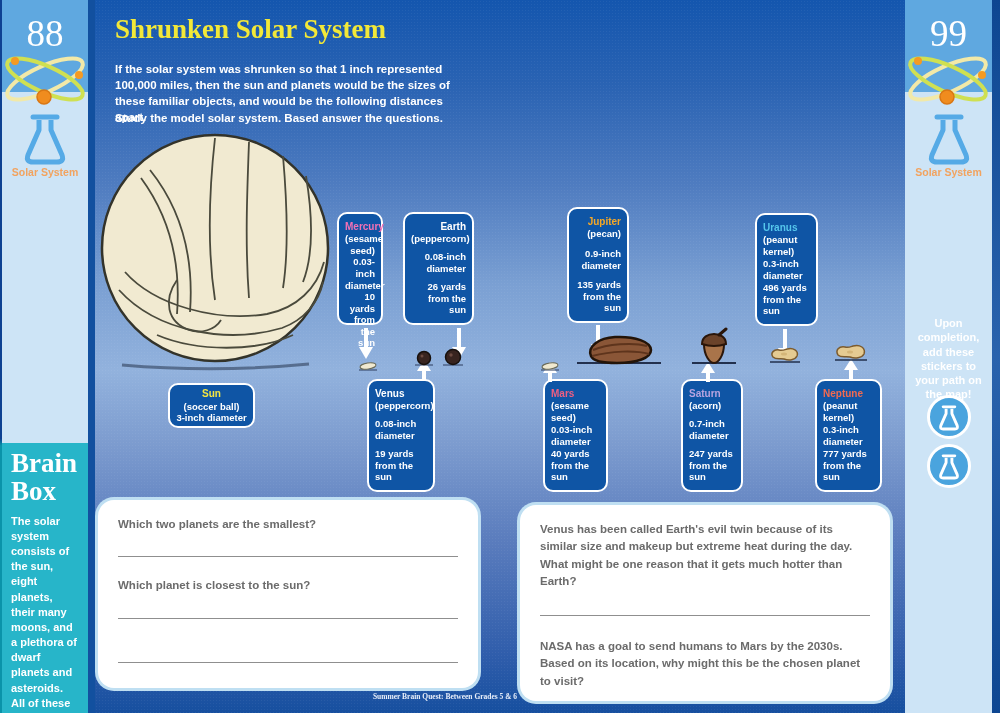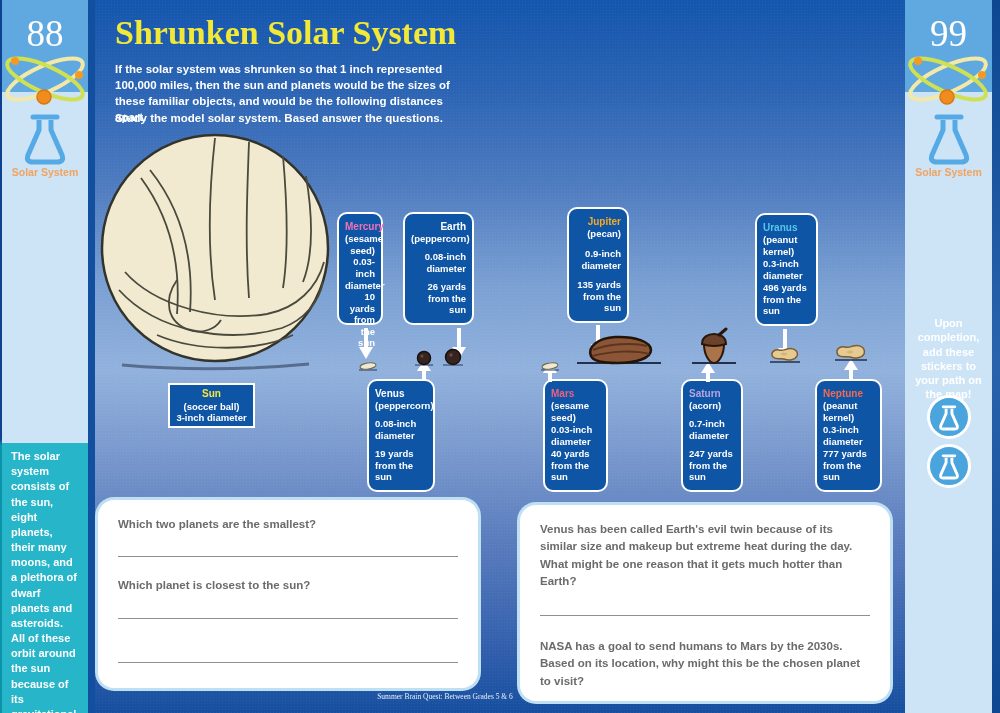--- a/index.html
+++ b/index.html
@@ -41,31 +41,31 @@
 
   
   .main { position:absolute; left:95px; top:0; width:810px; height:713px;
     background:linear-gradient(180deg,#1456ae 0%,#2a63b3 12%,#4f7cc0 26%,#7ba0d3 40%,
       #92b2dd 52%,#7d9ccf 62%,#5a7cbd 76%,#2f5dab 92%,#164f9f 100%); }
   .noise { position:absolute; inset:0; pointer-events:none;
     background-image:radial-gradient(rgba(255,255,255,0.10) 1px, transparent 1px);
     background-size:3px 3px; opacity:.5; }
 
   .title { position:absolute; left:20px; top:14px; font-family:"Liberation Serif", serif;
-    font-weight:bold; font-size:34px; color:#f2e838; }
+    font-weight:bold; font-size:27px; color:#f2e838; }
   .intro { position:absolute; left:20px; top:62px; width:362px; color:#ffffff;
     font-size:11.5px; font-weight:bold; line-height:1.38; }
   .instruction { position:absolute; left:20px; top:112px; width:362px; color:#ffffff;
     font-size:11.5px; font-weight:bold; }
 
   .ball { position:absolute; left:2px; top:128px; }
 
   
   .sun-box { position:absolute; left:73px; top:383px; width:87px; height:45px;
-    background:#0f55a5; border:2.5px solid #fff; border-radius:0; text-align:center;
+    background:#0f55a5; border:2.5px solid #fff; border-radius:10px; text-align:center;
     padding-top:3px; color:#fff; font-size:9.5px; font-weight:bold; line-height:1.25; }
   .sun-name { color:#f5e642; font-size:10px; }
 
   
   .pb { position:absolute; background:#0f55a5; border:2.5px solid #fff; border-radius:10px;
     padding:7px 6px; color:#fff; font-size:9.5px; font-weight:bold; line-height:1.22;
     display:flex; flex-direction:column; justify-content:space-between; height:113px; }
   .pb .p-name { font-size:10px; }
   .align-r { text-align:right; }
   .pb-mercury { left:242px; top:212px; width:46px; }
@@ -103,21 +103,21 @@
     box-shadow:0 0 0 3px #bfdff2; padding:16px 20px; }
   .qpanel.left  { left:3px; top:500px; width:380px; height:188px; }
   .qpanel.right { left:425px; top:505px; width:370px; height:196px; }
   .q { color:#6b6b6b; font-size:11.5px; line-height:1.5; font-weight:bold; }
   .answer-line { border-bottom:1.5px solid #8f8f8f; height:24px; }
   .qpanel.left .q + .answer-line { margin-bottom:20px; }
   .qpanel.right .q { margin-bottom:2px; }
   .qpanel.right .gap { height:22px; }
 
   .footer { position:absolute; left:240px; top:692px; width:220px; text-align:center;
-    font-family:"Liberation Serif", serif; font-weight:normal; font-size:7.5px; color:#e9effa; }
+    font-family:"Liberation Serif", serif; font-weight:bold; font-size:7.5px; color:#e9effa; }
 </style>
 </head>
 <body>
 
 <div class="page">
 
   <div class="edge-left"></div>
   <div class="edge-right"></div>
 
   <div class="sidebar left">
@@ -136,20 +136,21 @@
     <div class="atom">
       <svg width="90" height="62" viewBox="0 0 90 62">
         <ellipse cx="45" cy="31" rx="41" ry="13" fill="none" stroke="#f2e9a8" stroke-width="4" transform="rotate(-24 45 31)"></ellipse>
         <ellipse cx="45" cy="31" rx="41" ry="13" fill="none" stroke="#cfe052" stroke-width="4" transform="rotate(24 45 31)"></ellipse>
         <circle cx="15" cy="13" r="4" fill="#f49a23"></circle>
         <circle cx="79" cy="27" r="4" fill="#f49a23"></circle>
         <circle cx="44" cy="49" r="7" fill="#f08c1e" stroke="#d97714" stroke-width="1.5"></circle>
       </svg>
     </div>
     <div class="brainbox">
+      <h2>Brain Box</h2>
       <p><span>The </span><b>solar system</b><span> consists of the sun, eight planets, their many moons, and a plethora of dwarf planets and asteroids. All of these orbit around the sun because of its gravitational pull.</span></p>
     </div>
   </div>
 
   <div class="sidebar right">
     <div class="sb-top">
       <div class="page-num">99</div>
     </div>
     <div class="sb-mid">
       <div class="flask-wrap">

